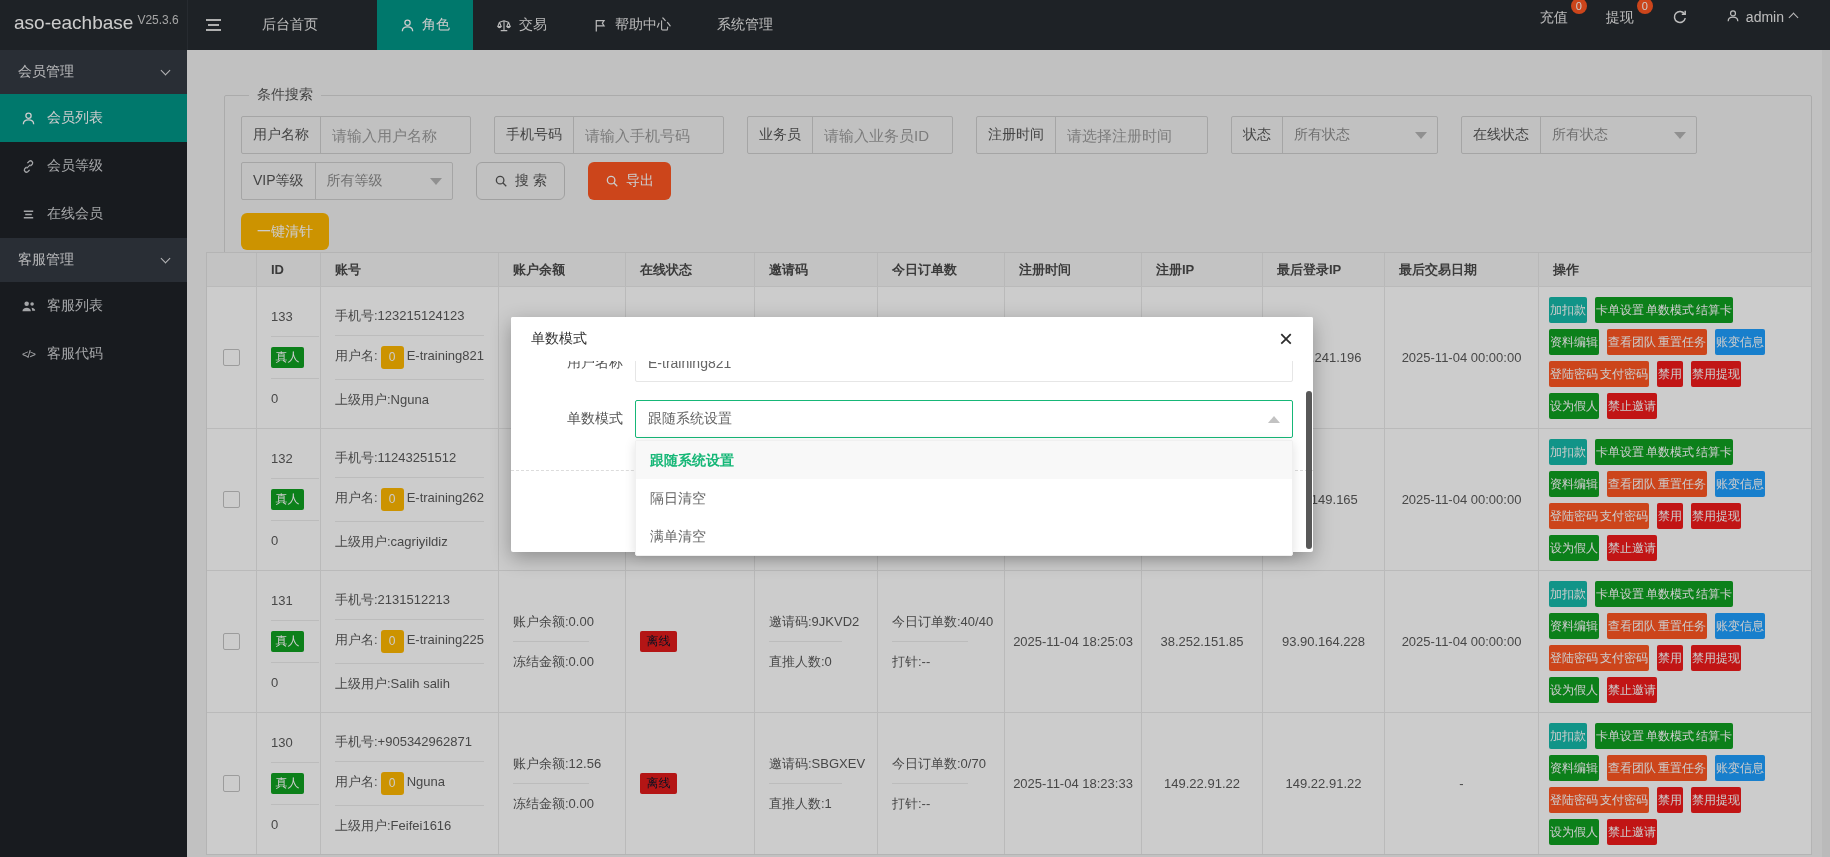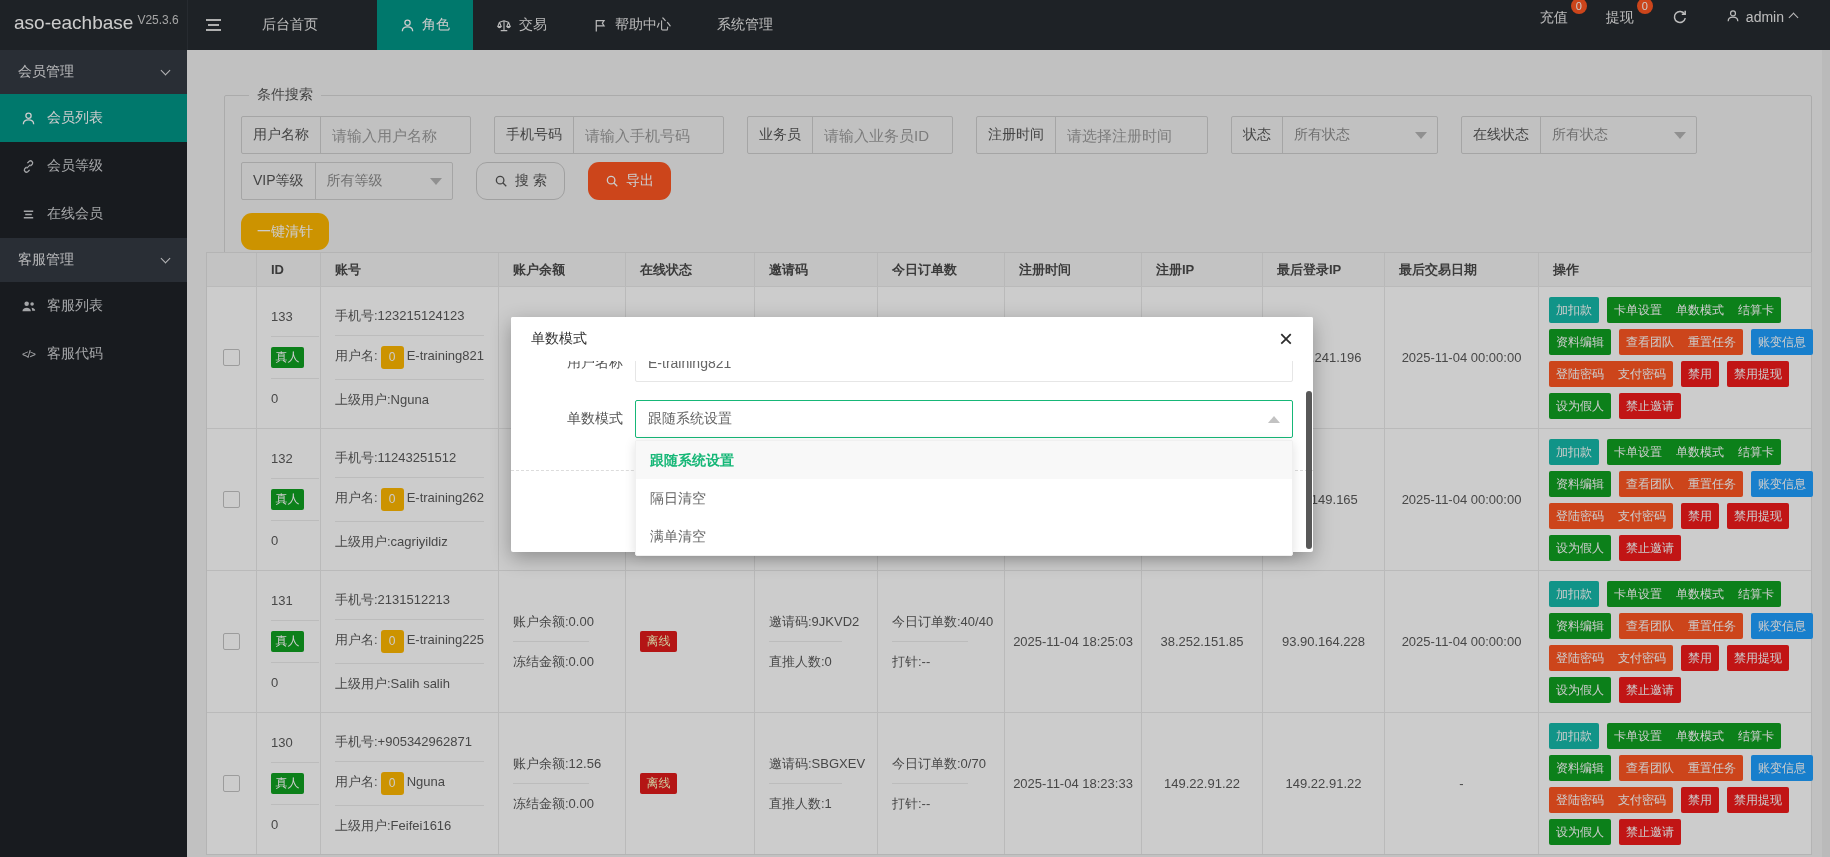--- a/index.html
+++ b/index.html
@@ -38,48 +38,48 @@
   .search-panel { position:absolute; left:37px; top:36px; width:1588px; border:1px solid #d6d6d6; border-radius:2px; padding:4px 16px 14px; }
   .search-panel legend { font-size:14px; color:#555; padding:0 8px; margin-left:8px; }
   .f-row { display:flex; align-items:center; gap:23px; margin-top:8px; }
   .fgroup { display:inline-flex; height:38px; border:1px solid #cfcfcf; border-radius:2px; align-items:stretch; flex:none; background:transparent; }
   .flabel { display:flex; align-items:center; padding:0 11px; border-right:1px solid #cfcfcf; font-size:14px; color:#555; white-space:nowrap; }
   .finput { flex:1; border:none; outline:none; background:transparent; padding:0 11px; font-size:15px; color:#666; font-family:inherit; min-width:30px; }
   .finput::placeholder { color:#9c9c9c; }
   .fvalue { flex:1; display:flex; align-items:center; padding:0 11px; font-size:14px; color:#8c8c8c; }
   .caret-down { width:0; height:0; border-left:6px solid transparent; border-right:6px solid transparent; border-top:7px solid #b5b5b5; align-self:center; margin-right:10px; }
   .w-user{width:230px}.w-phone{width:230px}.w-agent{width:206px}.w-reg{width:232px}.w-status{width:207px}.w-online{width:236px}.w-vip{width:212px}
-  .btn { height:38px; display:inline-flex; align-items:center; gap:7px; padding:0 17px; border-radius:11px; font-size:14px; cursor:pointer; border:none; }
+  .btn { height:38px; display:inline-flex; align-items:center; gap:7px; padding:0 17px; border-radius:6px; font-size:14px; cursor:pointer; border:none; }
   .btn-search { border:1px solid #c9c9c9; background:transparent; color:#555; }
   .btn-export { background:#ff5722; color:#fff; }
   .btn-clear { background:#ffb800; color:#fff; height:37px; margin-top:13px; padding:0 16px; }
 
   
   .table { position:absolute; left:19px; top:202px; width:1606px; background:#fff; border:1px solid #e2e2e2; color:#5a5a5a; }
   .thead { display:flex; background:#f4f4f4; height:33px; }
   .th { display:flex; align-items:center; padding:0 14px; border-right:1px solid #e6e6e6; font-weight:bold; color:#4a4a4a; font-size:13px; flex:none; }
   .tr { display:flex; height:142px; border-top:1px solid #e9e9e9; background:#fff; }
   .td { border-right:1px solid #e9e9e9; padding:10px 14px; display:flex; flex-direction:column; justify-content:center; flex:none; font-size:13px; }
   .c0{width:50px}.c1{width:64px}.c2{width:178px}.c3{width:127px}.c4{width:129px}.c5{width:123px}.c6{width:127px}.c7{width:137px}.c8{width:121px}.c9{width:122px}.c10{width:154px}
   .c11{flex:1 1 auto; border-right:none;}
   .center { align-items:center; text-align:center; }
   .cline { line-height:19px; min-height:19px; white-space:nowrap; }
   .cell-hr { border-top:1px solid #ebebeb; margin:10px 0; width:100%; }
   .cell-hr.w50 { width:48px; }
   .cell-hr.w75 { width:78%; }
   .checkbox { width:17px; height:17px; border:1px solid #c4c4c4; background:#fff; border-radius:2px; display:inline-block; cursor:pointer; }
   .td.c0 { justify-content:center; align-items:center; }
   .badge-green { background:#0fa021; color:#fff; width:33px; height:21px; line-height:21px; text-align:center; border-radius:2px; font-size:12px; display:inline-block; }
-  .badge-red { background:#e21b1b; color:#fef9c3; width:37px; height:21px; line-height:21px; text-align:center; border-radius:2px; font-size:12px; display:inline-block; }
+  .badge-red { background:#e21b1b; color:#0f172a; width:37px; height:21px; line-height:21px; text-align:center; border-radius:2px; font-size:12px; display:inline-block; }
   .badge-yellow { background:#ffb800; color:#fff; min-width:23px; height:23px; line-height:23px; text-align:center; border-radius:3px; font-size:12px; display:inline-block; padding:0 2px; }
   .uname-line { display:flex; gap:3px; }
   .actions { justify-content:center; gap:0; padding:8px 10px; }
   .act-line { display:flex; gap:8px; margin:3px 0; }
   .act-group { display:inline-flex; border-radius:2px; height:26px; align-items:center; flex:none; }
-  .act { padding:0 7px; font-size:12px; color:#fff; line-height:26px; cursor:pointer; white-space:nowrap; }
+  .act { padding:0 1px; font-size:12px; color:#fff; line-height:26px; cursor:pointer; white-space:nowrap; }
   .teal{background:#16baaa}.green{background:#0fa021}.orange{background:#ff5722}.blue{background:#1e9fff}.red{background:#f21b1b}
 
   
   .page-scroll { position:absolute; right:0; top:50px; bottom:0; width:8px; background:#e9e9e9; z-index:6; }
 
   
   .backdrop { position:absolute; inset:0; background:rgba(0,0,0,0.2); z-index:40; }
   .modal { position:absolute; left:511px; top:317px; width:802px; height:235px; background:#fff; z-index:50; border-radius:2px; box-shadow:0 6px 20px rgba(0,0,0,0.3); }
   .modal-header { height:44px; display:flex; align-items:center; justify-content:space-between; padding:0 20px; position:relative; z-index:3; background:#fff; font-size:14px; color:#333; border-radius:2px 2px 0 0; }
   .modal-close { font-size:24px; font-weight:300; color:#2b2b2b; cursor:pointer; line-height:1; }

